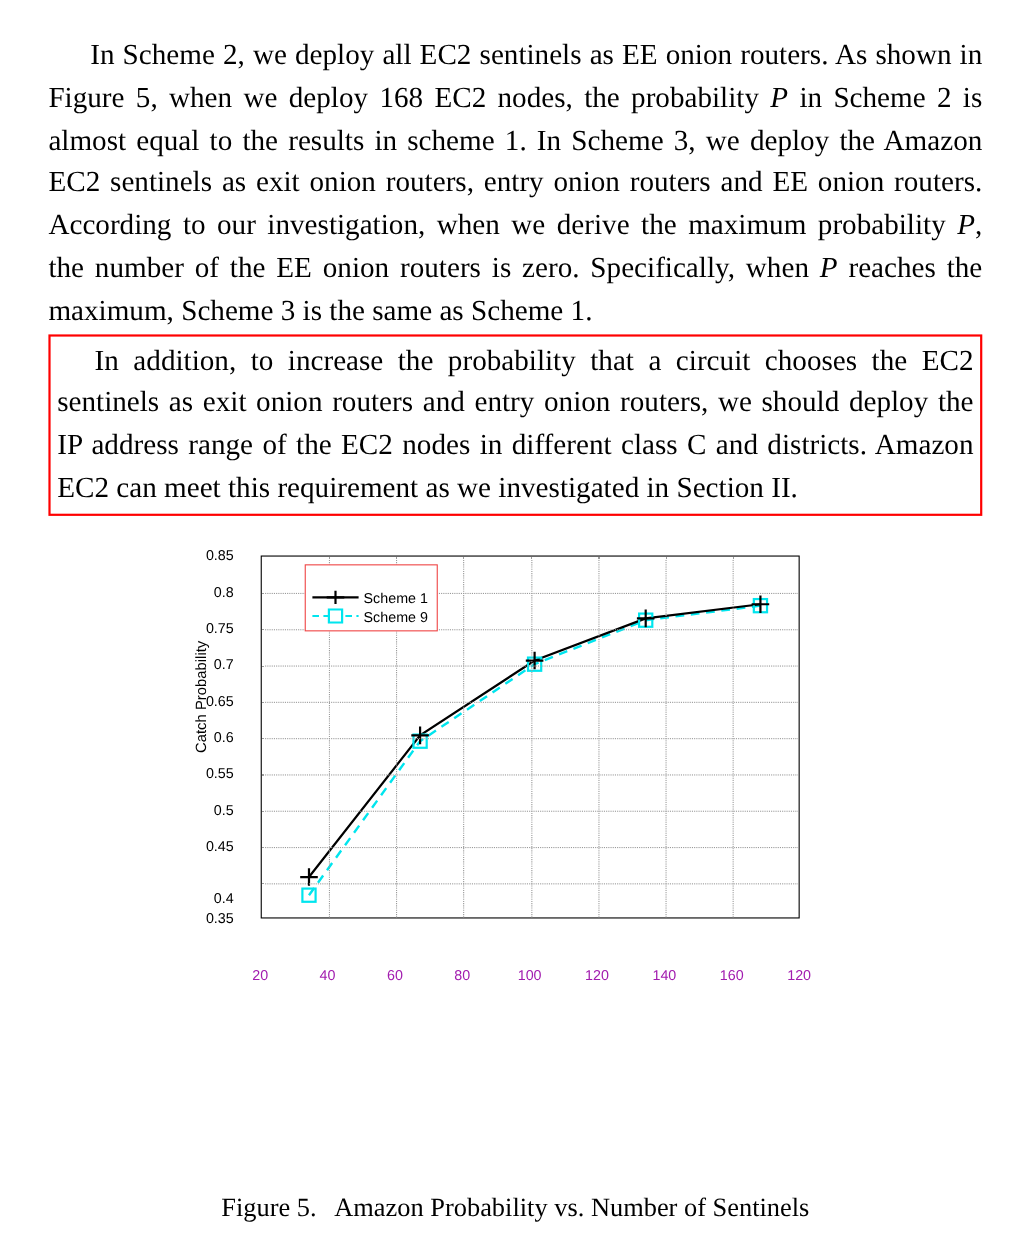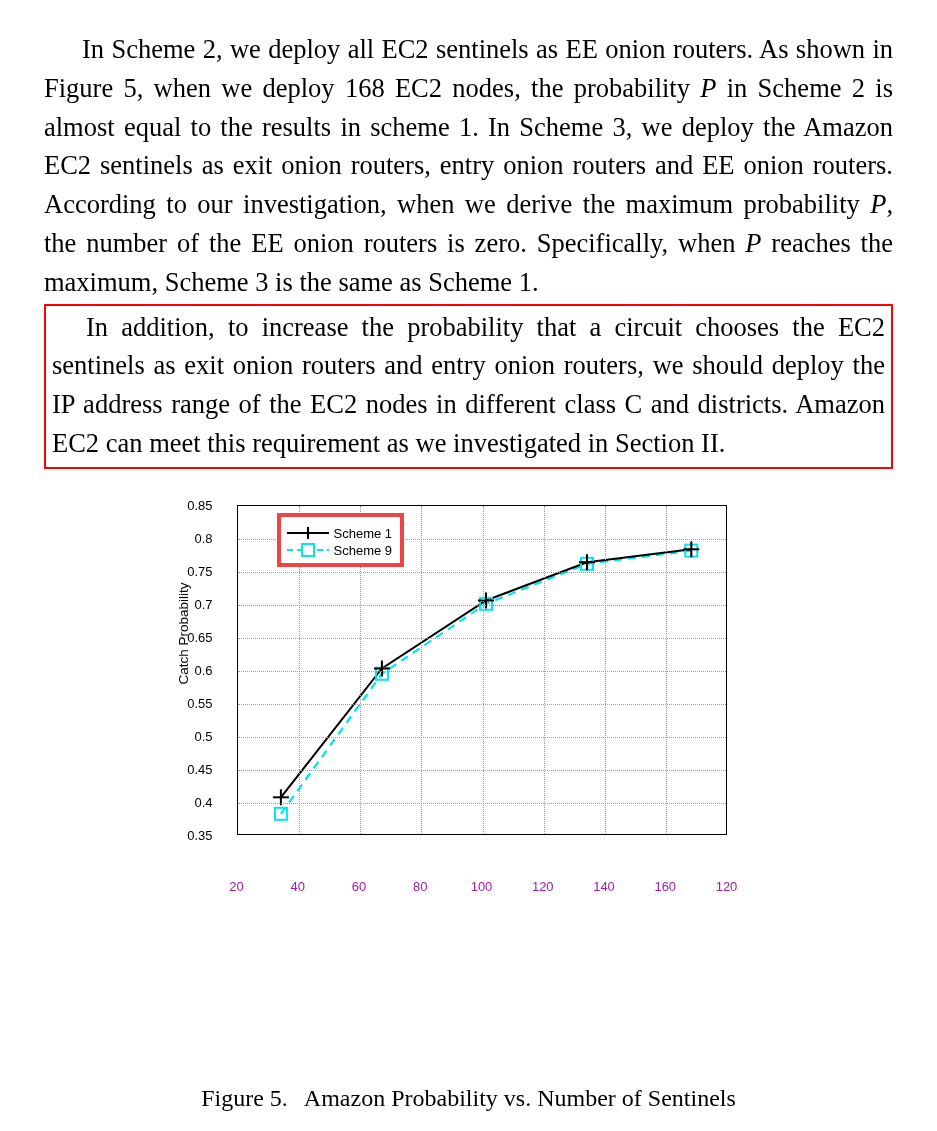--- a/index.html
+++ b/index.html
@@ -118,23 +118,23 @@
     top: 135px;
     width: 200px;
     text-align: center;
     font-size: 13.5px;
     transform: rotate(-90deg);
   }
   .legend {
     position: absolute;
     left: 118px;
     top: 22px;
-    border: 4px solid #ef4444;
+    border: 1px solid #ef4444;
     background: #fff;
-    padding: 8px 8px 4px 5px;
+    padding: 21px 8px 4px 5px;
     font-size: 13px;
     line-height: 17px;
     z-index: 5;
   }
   .legend-row {
     display: flex;
     align-items: center;
     white-space: nowrap;
   }
   .legend-key {
@@ -237,21 +237,21 @@
             <svg width="44" height="14" viewBox="0 0 44 14">
               <line x1="1" y1="7" x2="43" y2="7" stroke="#00e5ee" stroke-width="2" stroke-dasharray="6,4"></line>
               <rect x="16" y="1" width="12" height="12" fill="#ffffff" stroke="#00e5ee" stroke-width="2"></rect>
             </svg>
           </span>
           <span class="legend-label">Scheme 9</span>
         </div>
       </div>
 
       <div class="tick-y" style="top:344px;">0.35</div>
-      <div class="tick-y" style="top:311px;text-align:center;">0.4</div>
+      <div class="tick-y" style="top:325px;text-align:center;">0.4</div>
       <div class="tick-y" style="top:278px;">0.45</div>
       <div class="tick-y" style="top:245px;">0.5</div>
       <div class="tick-y" style="top:212px;">0.55</div>
       <div class="tick-y" style="top:179px;">0.6</div>
       <div class="tick-y" style="top:146px;">0.65</div>
       <div class="tick-y" style="top:113px;">0.7</div>
       <div class="tick-y" style="top:80px;">0.75</div>
       <div class="tick-y" style="top:47px;">0.8</div>
       <div class="tick-y" style="top:14px;margin-left:48px;">0.85</div>
 

